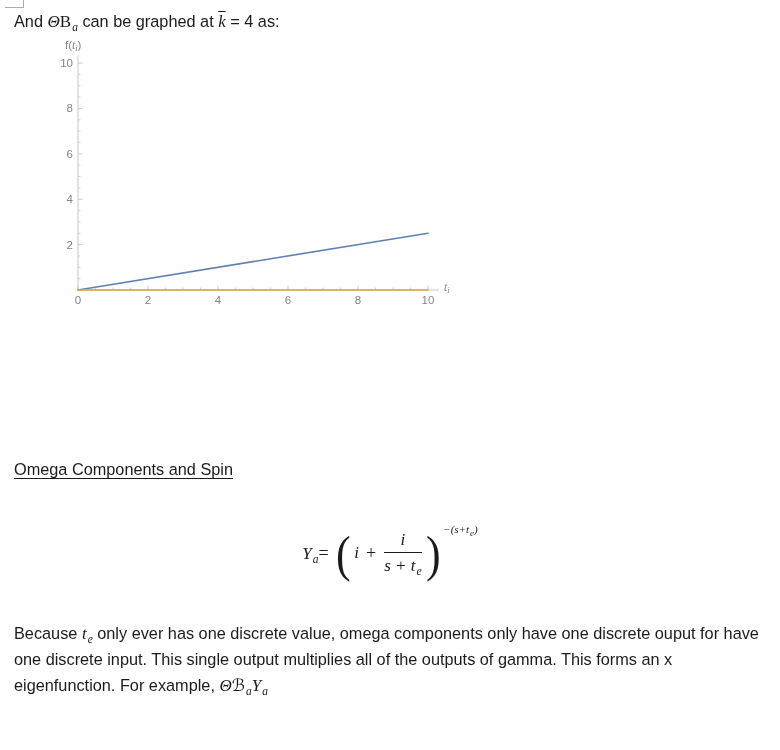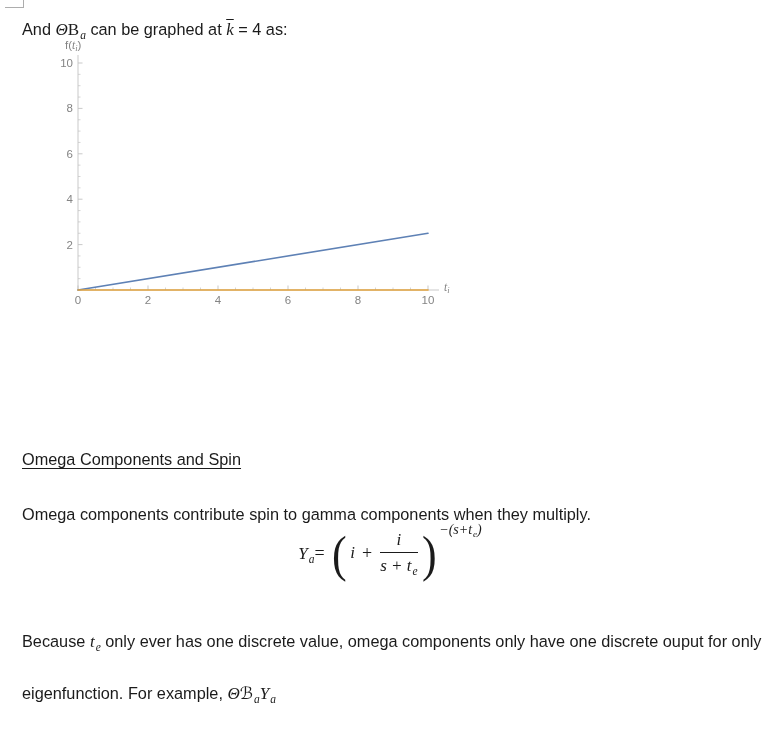--- a/index.html
+++ b/index.html
@@ -4,21 +4,21 @@
 <style>
   html,body{margin:0;padding:0;background:#fff;}
   .page{
     position:relative;width:780px;height:750px;background:#ffffff;overflow:hidden;
     font-family:"Liberation Sans","DejaVu Sans",sans-serif;font-size:16.3px;color:#1b1b1b;
   }
   .corner-mark{
     position:absolute;left:5px;top:0;width:18px;height:7px;
     border-right:1px solid #adadad;border-bottom:1px solid #adadad;
   }
-  .line{position:absolute;left:10px;margin:12px;line-height:26px;white-space:nowrap;}
+  .line{position:absolute;left:10px;margin:4px;line-height:26px;white-space:nowrap;}
   .heading{text-decoration:underline;text-decoration-thickness:1px;text-underline-offset:3px;}
   
   .mi{font-family:"Liberation Serif","DejaVu Serif",serif;font-style:italic;font-size:17px;}
   .mu{font-family:"Liberation Serif","DejaVu Serif",serif;font-style:normal;font-size:17px;}
   .scriptb{font-family:"DejaVu Serif","DejaVu Sans",serif;font-style:italic;font-size:17px;}
   sub.msub{font-family:"Liberation Serif","DejaVu Serif",serif;font-style:italic;
     font-size:11.5px;vertical-align:-4px;line-height:0;margin-left:1px;}
   .kbar{text-decoration:overline;text-decoration-thickness:1px;}
   .sp-err{text-decoration-style:wavy;text-decoration-color:#e0524d;
     text-decoration-thickness:1px;text-underline-offset:2.5px;}
@@ -37,21 +37,21 @@
     font-family:"Liberation Serif","DejaVu Serif",serif;font-size:18px;color:#1b1b1b;}
   .f-lhs{font-size:19px;margin-right:0;}
   .f-eq{margin:0 6px 0 0;font-size:18px;}
   .bigp{font-size:50px;font-weight:400;line-height:0;position:relative;top:1px;transform:scaleX(0.88);}
   .f-i{margin:0 2px 0 3px;}
   .f-plus{margin:0 5px;}
   .frac{display:inline-flex;flex-direction:column;align-items:center;font-size:17.5px;margin:0 3px;}
   .frac .num{padding:0 4px 2px;border-bottom:1.4px solid #1b1b1b;align-self:stretch;text-align:center;}
   .frac .den{padding-top:2px;white-space:nowrap;}
   .expo{align-self:flex-start;margin:2px 0 0 2px;font-size:12.5px;white-space:nowrap;}
-  .expo .mi{font-size:14px;}
+  .expo .mi{font-size:11px;}
   .expo sub.msub{font-size:9px;vertical-align:-3px;}
 </style>
 </head>
 <body>
 
 <div class="page">
 
   <div class="corner-mark"></div>
 
   <p class="line" style="top:4px"><span>And </span><span class="mi">Θ</span><span class="mu">B</span><sub class="msub">a</sub><span> can be graphed at </span><span class="mi kbar">k</span><span> = 4 as:</span></p>
@@ -112,37 +112,37 @@
         <line x1="30" y1="70.4" x2="34.5" y2="70.4" stroke="#c3c3c3" stroke-width="0.9"></line>
         <text x="25" y="74.4" text-anchor="end" fill="#848484" font-size="11.5px" font-family="Liberation Sans, DejaVu Sans, sans-serif">8</text>
         <line x1="30" y1="25" x2="34.5" y2="25" stroke="#c3c3c3" stroke-width="0.9"></line>
         <text x="25" y="29" text-anchor="end" fill="#848484" font-size="11.5px" font-family="Liberation Sans, DejaVu Sans, sans-serif">10</text>
         <polyline points="30,252 380,195.25" fill="none" stroke="#5e81b5" stroke-width="1.6" stroke-linecap="round"></polyline>
         <polyline points="30,252 380,252" fill="none" stroke="#e1a33e" stroke-width="1.6" stroke-linecap="round"></polyline>
       </svg>
     <span class="axis-label xlab"><span class="it">t</span><sub>i</sub></span>
   </div>
 
-  <p class="line heading" style="top:434px">Omega Components and Spin</p>
+  <p class="line heading" style="top:452px">Omega Components and Spin</p>
 
-  <p class="line" style="top:489px">Omega components contribute spin to gamma components when they multiply.</p>
 
   <div class="formula">
     <span class="f-lhs"><span class="mi">Υ</span><sub class="msub">a</sub></span>
     <span class="f-eq">=</span>
     <span class="bigp">(</span>
     <span class="mi f-i">i</span>
     <span class="f-plus">+</span>
     <span class="frac">
       <span class="num mi">i</span>
       <span class="den"><span class="mi">s + t</span><sub class="msub">e</sub></span>
     </span>
     <span class="bigp">)</span>
     <span class="expo"><span class="mi">−(s+t</span><sub class="msub">e</sub><span class="mi">)</span></span>
   </div>
 
-  <p class="line" style="top:616px"><span>Because </span><span class="mi">t</span><sub class="msub">e</sub><span> only ever has one discrete value, omega components only have one discrete </span><span class="sp-err">ouput</span><span> for only</span></p>
+  <p class="line" style="top:616px"><span>Because </span><span class="mi">t</span><sub class="msub">e</sub><span> only ever has one discrete value, omega components only have one discrete </span><span class="sp-err">ouput</span><span> for have</span></p>
 
+  <p class="line" style="top:642px">one discrete input. This single output multiplies all of the outputs of gamma. This forms an x</p>
 
   <p class="line" style="top:668px"><span>eigenfunction. For example, </span><span class="mi">Θ</span><span class="scriptb">ℬ</span><sub class="msub">a</sub><span class="mi">Υ</span><sub class="msub">a</sub></p>
 
 
 </div>
 
 </body></html>

